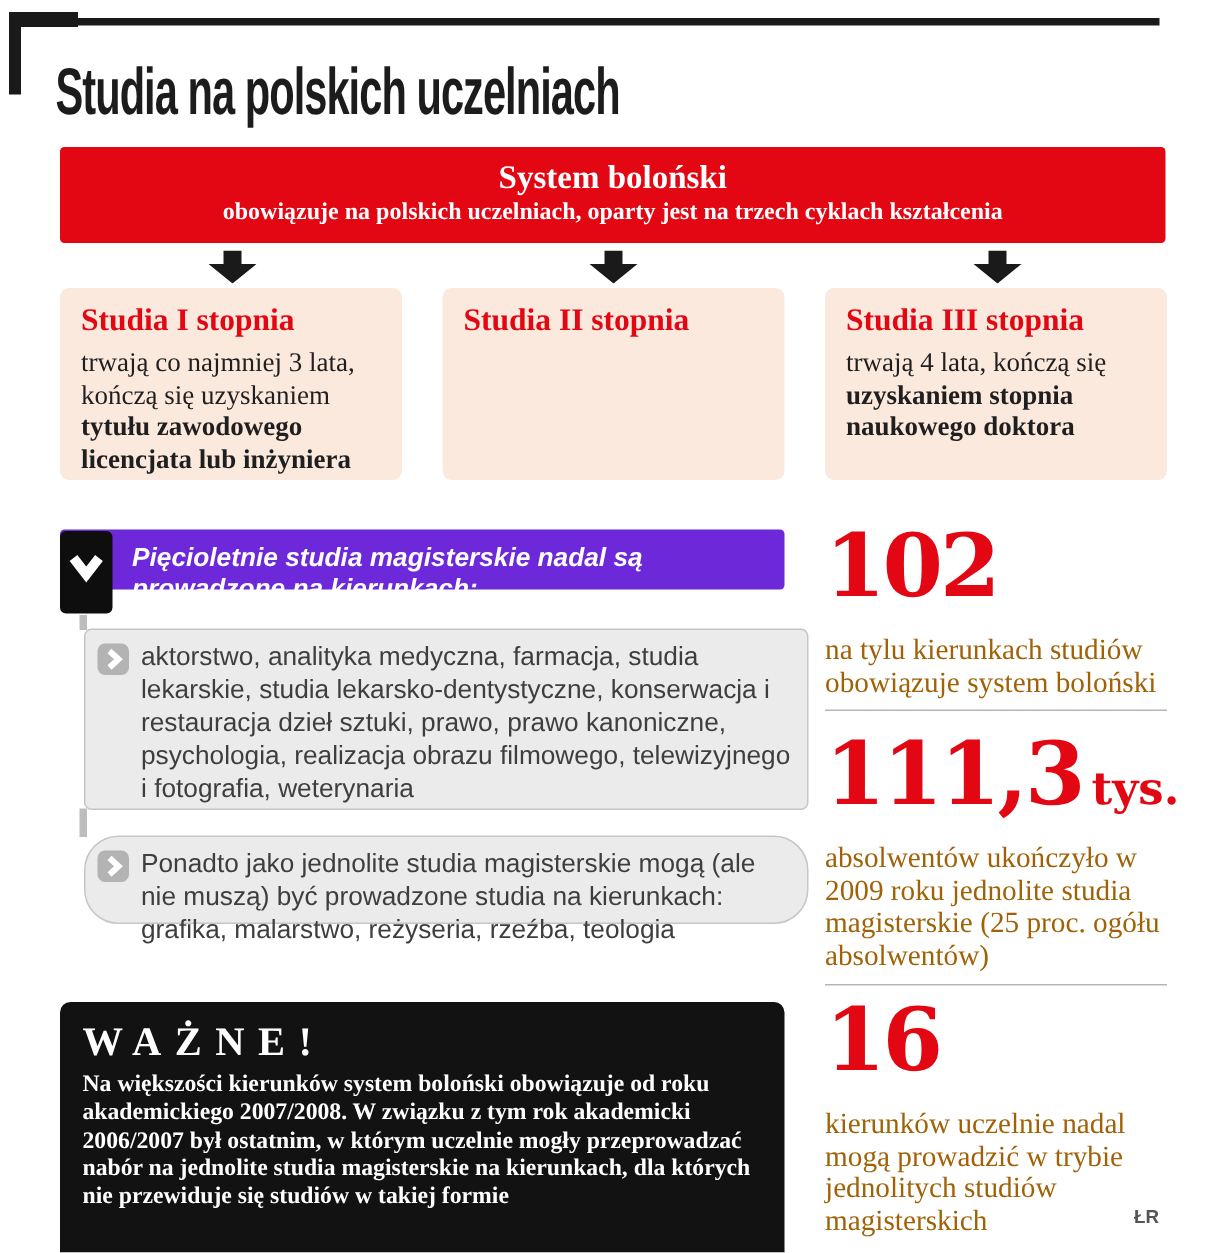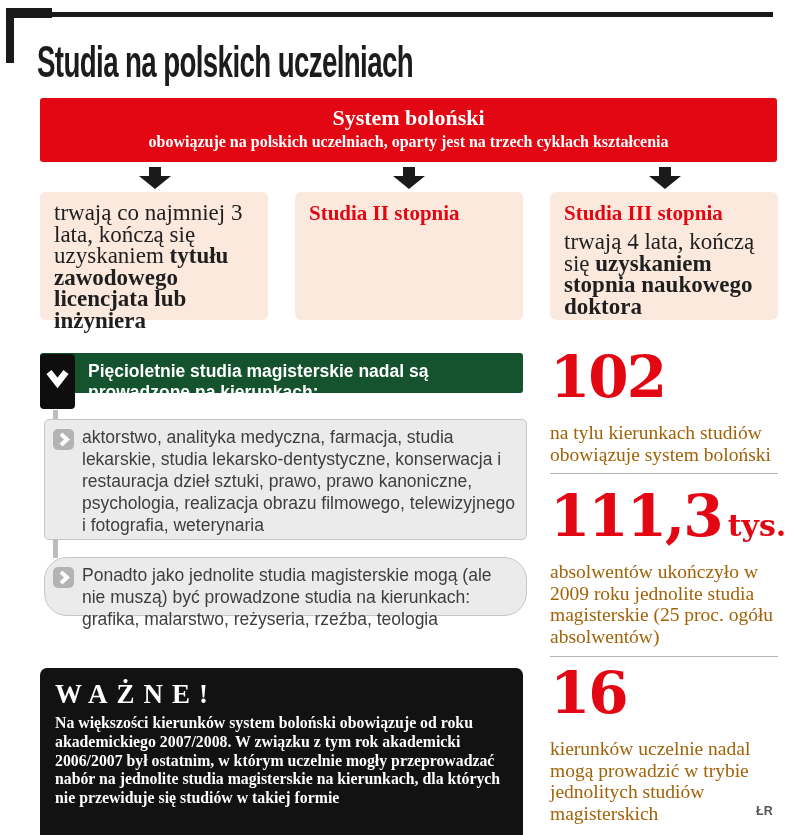--- a/index.html
+++ b/index.html
@@ -29,34 +29,34 @@
   .cycle-arrow{position:absolute;top:167px;width:32px;height:22px;}
   .arrow-1{left:139px;} .arrow-2{left:393px;} .arrow-3{left:649px;}
 
   
   .cycle-panel{
     position:absolute;top:192px;width:228px;height:128px;background:#fbe9dd;border-radius:6px;
     padding:10px 14px;box-sizing:border-box;font-family:"Liberation Serif",serif;
   }
   .panel-1{left:40px;} .panel-2{left:295px;} .panel-3{left:550px;}
   .cycle-title{color:#e30613;font-size:21px;font-weight:700;line-height:1.1;margin-bottom:6px;}
-  .cycle-text{font-size:23px;line-height:21.5px;color:#1f1f1f;}
+  .cycle-text{font-size:18px;line-height:21.5px;color:#1f1f1f;}
   .cycle-text .bold{font-weight:700;}
 
   
-  .listhead{position:absolute;left:40px;top:353px;width:483px;height:40px;background:#14532d;border-radius:3px;}
+  .listhead{position:absolute;left:40px;top:353px;width:483px;height:40px;background:#6d28d9;border-radius:3px;font-style:italic;}
   .listhead-icon{position:absolute;left:0;top:1px;width:35px;height:55px;background:#0e0e0e;border-radius:4px;}
   .listhead-text{position:absolute;left:48px;top:8px;width:360px;color:#ffffff;font-weight:700;font-size:17.5px;line-height:21px;}
 
   .connector{position:absolute;left:53px;width:5px;background:#bdbdbd;}
   .conn-1{top:410px;height:10px;} .conn-2{top:539px;height:19px;}
 
   
   .list-item{
-    position:absolute;left:44px;width:483px;background:#ebebeb;border:1px solid #c6c6c6;
+    position:absolute;left:56px;width:483px;background:#ebebeb;border:1px solid #c6c6c6;
     border-radius:5px;box-sizing:border-box;
   }
   .item-1{top:419px;height:121px;} .item-2{top:557px;height:59px;border-radius:23px;}
   .item-icon{position:absolute;left:8px;top:9px;width:21px;height:21px;background:#b3b3b3;border-radius:5px;}
   .item-text{position:absolute;left:37px;top:6px;right:8px;font-size:17.5px;line-height:22px;color:#3e3e3e;}
 
   
   .important{
     position:absolute;left:40px;top:668px;width:483px;height:189px;background:#121212;border-radius:7px;
     box-sizing:border-box;padding:10px 15px;color:#ffffff;font-family:"Liberation Serif",serif;
@@ -99,20 +99,21 @@
       <path d="M10 0 H22 V9 H32 L16 22 L0 9 H10 Z" fill="#1a1a1a"></path>
     </svg>
   <svg class="cycle-arrow arrow-2" viewBox="0 0 32 22">
       <path d="M10 0 H22 V9 H32 L16 22 L0 9 H10 Z" fill="#1a1a1a"></path>
     </svg>
   <svg class="cycle-arrow arrow-3" viewBox="0 0 32 22">
       <path d="M10 0 H22 V9 H32 L16 22 L0 9 H10 Z" fill="#1a1a1a"></path>
     </svg>
 
   <div class="cycle-panel panel-1">
+    <div class="cycle-title">Studia I stopnia</div>
     <div class="cycle-text"><span>trwają co najmniej 3 lata, kończą się uzyskaniem </span><span class="bold">tytułu zawodowego licencjata lub inżyniera</span></div>
   </div>
 
   <div class="cycle-panel panel-2">
     <div class="cycle-title">Studia II stopnia</div>
   </div>
 
   <div class="cycle-panel panel-3">
     <div class="cycle-title">Studia III stopnia</div>
     <div class="cycle-text"><span>trwają 4 lata, kończą się </span><span class="bold">uzyskaniem stopnia naukowego doktora</span></div>

